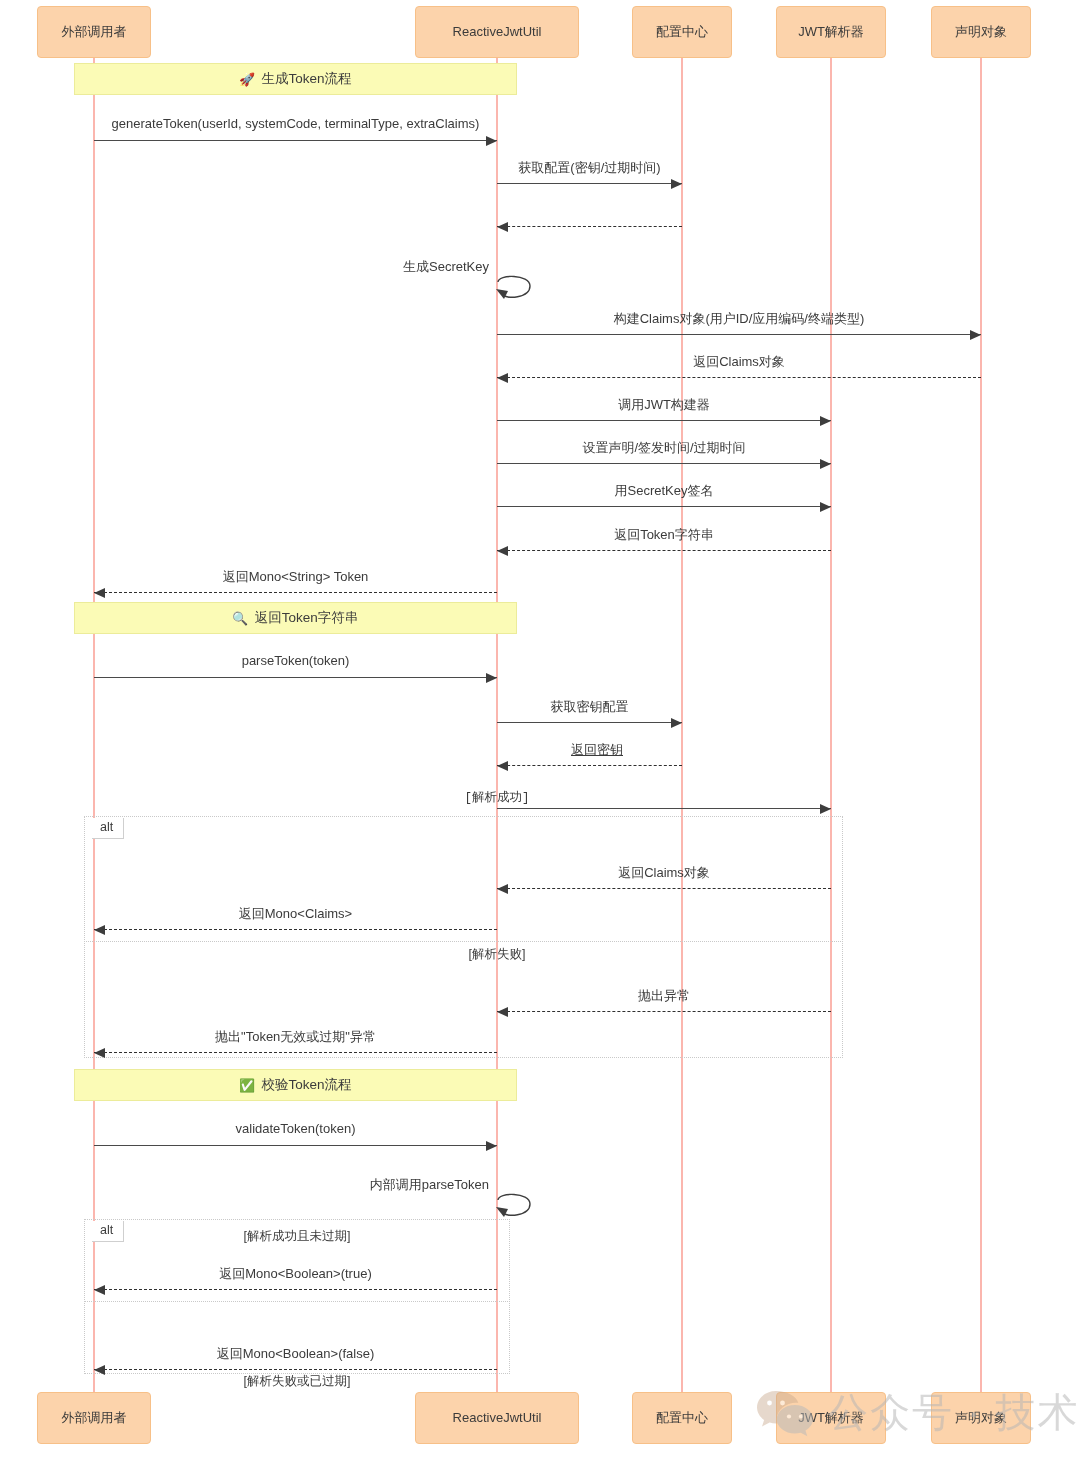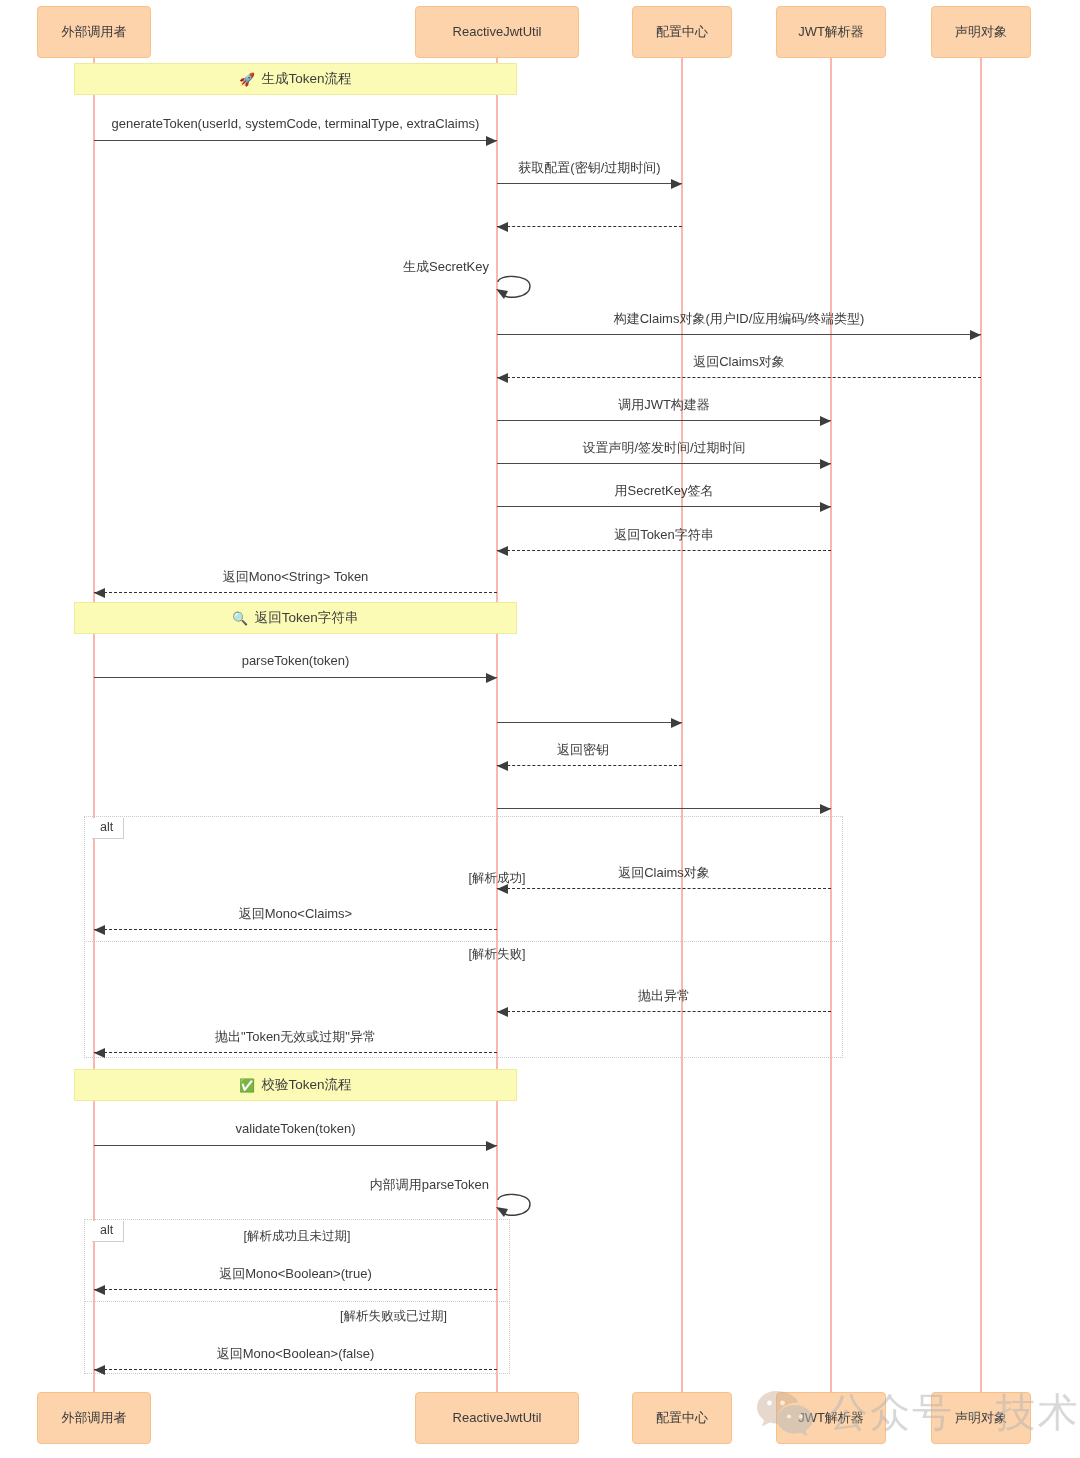--- a/index.html
+++ b/index.html
@@ -164,27 +164,27 @@
       <div class="lifeline" style="left: 93px; top: 58px; height: 1334px;"></div>
       <div class="lifeline" style="left: 496px; top: 58px; height: 1334px;"></div>
       <div class="lifeline" style="left: 681px; top: 58px; height: 1334px;"></div>
       <div class="lifeline" style="left: 830px; top: 58px; height: 1334px;"></div>
       <div class="lifeline" style="left: 980px; top: 58px; height: 1334px;"></div>
     </div>
   <div class="layer" id="fragments-layer">
       <div class="frag" style="left: 84px; top: 816px; width: 759px; height: 242px;"></div>
       <div class="frag-label" style="left: 92px; top: 818px; border-top: none; border-left: none;">alt</div>
       <div class="frag-divider" style="left: 84px; top: 941px; width: 759px;"></div>
-      <div class="frag-cond" style="left: 347px; top: 870px; width: 300px;">[解析成功]</div>
+      <div class="frag-cond" style="left: 347px; top: 789px; width: 300px; font-family: Liberation Mono, monospace;">[解析成功]</div>
       <div class="frag-cond" style="left: 347px; top: 946px; width: 300px;">[解析失败]</div>
       <div class="frag" style="left: 84px; top: 1219px; width: 426px; height: 155px;"></div>
       <div class="frag-label" style="left: 92px; top: 1221px; border-top: none; border-left: none;">alt</div>
       <div class="frag-divider" style="left: 84px; top: 1301px; width: 426px;"></div>
       <div class="frag-cond" style="left: 147px; top: 1228px; width: 300px;">[解析成功且未过期]</div>
-      <div class="frag-cond" style="left: 147px; top: 1308px; width: 300px; text-align: right;">[解析失败或已过期]</div>
+      <div class="frag-cond" style="left: 147px; top: 1373px; width: 300px;">[解析失败或已过期]</div>
     </div>
   <div class="layer" id="messages-layer">
       <div class="msg-line" style="left: 94px; top: 140px; width: 403px;"></div>
       <div class="arrowhead right" style="top: 136px; left: 486px;"></div>
       <div class="msg-label" style="left: -4.5px; top: 116px; width: 600px;">generateToken(userId, systemCode, terminalType, extraClaims)</div>
       <div class="msg-line" style="left: 497px; top: 183px; width: 185px;"></div>
       <div class="arrowhead right" style="top: 179px; left: 671px;"></div>
       <div class="msg-label" style="left: 289.5px; top: 159px; width: 600px;">获取配置(密钥/过期时间)</div>
       <div class="msg-line dashed" style="left: 497px; top: 226px; width: 185px;"></div>
       <div class="arrowhead left" style="top: 222px; left: 497px;"></div>
@@ -212,23 +212,24 @@
       <div class="arrowhead left" style="top: 546px; left: 497px;"></div>
       <div class="msg-label" style="left: 364px; top: 526px; width: 600px;">返回Token字符串</div>
       <div class="msg-line dashed" style="left: 94px; top: 592px; width: 403px;"></div>
       <div class="arrowhead left" style="top: 588px; left: 94px;"></div>
       <div class="msg-label" style="left: -4.5px; top: 568px; width: 600px;">返回Mono&lt;String&gt; Token</div>
       <div class="msg-line" style="left: 94px; top: 677px; width: 403px;"></div>
       <div class="arrowhead right" style="top: 673px; left: 486px;"></div>
       <div class="msg-label" style="left: -4.5px; top: 653px; width: 600px;">parseToken(token)</div>
       <div class="msg-line" style="left: 497px; top: 722px; width: 185px;"></div>
       <div class="arrowhead right" style="top: 718px; left: 671px;"></div>
+      <div class="msg-label" style="left: 289.5px; top: 698px; width: 600px;">获取密钥配置</div>
       <div class="msg-line dashed" style="left: 497px; top: 765px; width: 185px;"></div>
       <div class="arrowhead left" style="top: 761px; left: 497px;"></div>
-      <div class="msg-label" style="left: 283px; top: 741px; width: 600px;">返回密钥</div>
+      <div class="msg-label" style="left: 297px; top: 741px; width: 600px; text-decoration: underline;">返回密钥</div>
       <div class="msg-line" style="left: 497px; top: 808px; width: 334px;"></div>
       <div class="arrowhead right" style="top: 804px; left: 820px;"></div>
       <div class="msg-line dashed" style="left: 497px; top: 888px; width: 334px;"></div>
       <div class="arrowhead left" style="top: 884px; left: 497px;"></div>
       <div class="msg-label" style="left: 364px; top: 864px; width: 600px;">返回Claims对象</div>
       <div class="msg-line dashed" style="left: 94px; top: 929px; width: 403px;"></div>
       <div class="arrowhead left" style="top: 925px; left: 94px;"></div>
       <div class="msg-label" style="left: -4.5px; top: 905px; width: 600px;">返回Mono&lt;Claims&gt;</div>
       <div class="msg-line dashed" style="left: 497px; top: 1011px; width: 334px;"></div>
       <div class="arrowhead left" style="top: 1007px; left: 497px;"></div>

